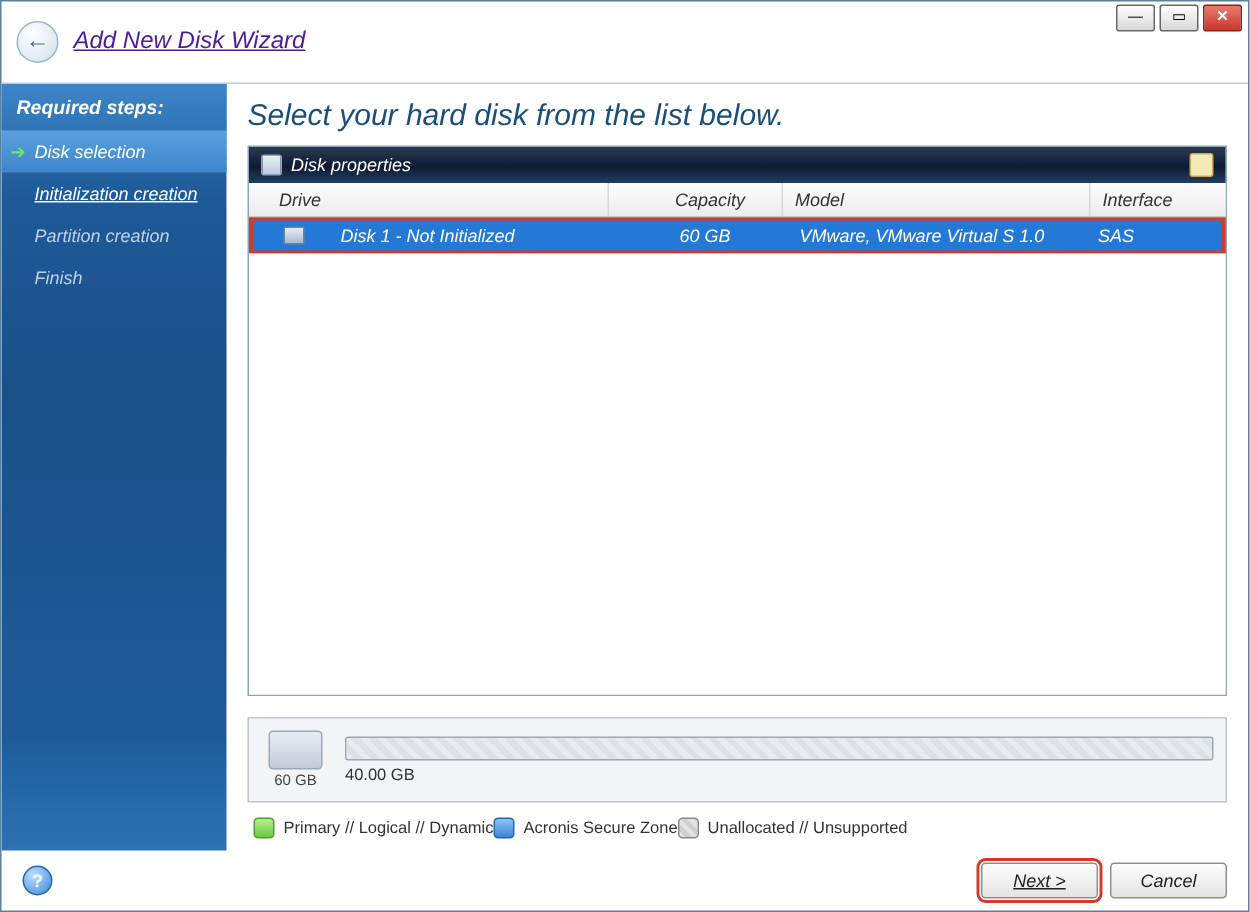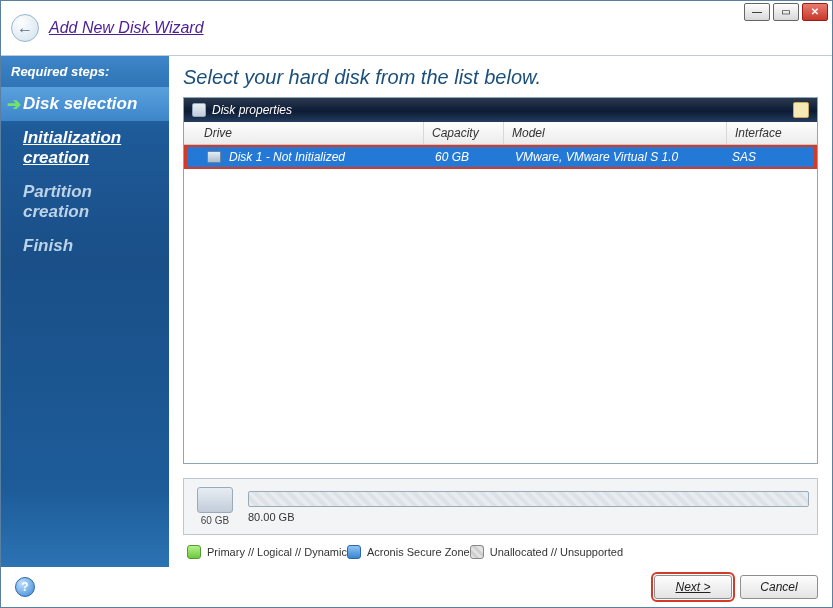--- a/index.html
+++ b/index.html
@@ -60,39 +60,38 @@
     font-style: italic;
     font-family: "Segoe UI", Tahoma, Arial, sans-serif;
     text-decoration: underline;
   }
   
   .main {
     display: flex;
     height: calc(100% - 55px - 40px); 
   }
   .sidebar {
-    width: 168px;
+    width: 150px;
     background: linear-gradient(#2f74b5, #1e5a98 15%, #1a4f88 40%, #1d5c99 85%, #2c73b3);
     color: #fff;
     font-style: italic;
     padding-top: 0;
   }
   .sidebar-header {
     padding: 8px 10px;
     font-size: 13px;
     font-weight: bold;
     color: #fff;
     background: linear-gradient(#3d86c9, #2f74b5);
   }
   .step {
     padding: 7px 10px 7px 22px;
-    font-size: 17px;
+    font-size: 12px;
     color: #bcd2e6;
     position: relative;
-    font-weight: bold;
   }
   .step.current {
     background: linear-gradient(#5aa0de,#3d86c9);
     color: #fff;
   }
   .step.current::before {
     content: "➔";
     position: absolute;
     left: 6px;
     color: #6fe26f;
@@ -152,36 +151,36 @@
     border-bottom: 1px solid #c8c8c8;
     color: #333;
     font-style: italic;
     justify-content: center;
   }
   .col-headers > div {
     padding: 4px 8px;
     border-right: 1px solid #d8d8d8;
   }
   .col-drive   { width: 240px; padding-left: 20px !important; }
-  .col-cap     { width: 80px; }
+  .col-cap     { width: 80px; margin-left: 36px; }
   .col-model   { flex: 1; }
   .col-iface   { width: 90px; border-right: none !important; }
   .row-sel {
     display: flex;
     background: #2478d6;
     color: #fff;
     font-style: italic;
     border: 2px solid #d43a2a;
     border-left-width: 3px;
     border-right-width: 3px;
     align-items: center;
   }
   .row-sel > div { padding: 3px 8px; }
   .row-sel .col-drive {
-    display: flex; align-items: center; gap: 8px;
+    display: flex; align-items: center; gap: 24px;
   }
   .drive-icon {
     width: 14px; height: 12px;
     background: linear-gradient(#e6edf4,#a9bccf);
     border: 1px solid #6d849b;
     border-radius: 1px;
     flex-shrink: 0;
     font-style: normal;
   }
   .list-body { flex:1; background:#fff; }
@@ -339,21 +338,21 @@
       <div class="list-body"></div>
     </div>
 
     <div class="diskmap">
       <div class="disk-thumb">
         <div class="img"></div>
         <div>60 GB</div>
       </div>
       <div class="map-bar">
         <div class="map-track"></div>
-        <div class="map-label">80.00 GB</div>
+        <div class="map-label">40.00 GB</div>
       </div>
     </div>
 
     <div class="legend">
       <div class="legend-item">
         <span class="swatch sw-green"></span>
         <span>Primary // Logical // Dynamic</span>
       </div>
       <div class="legend-item">
         <span class="swatch sw-blue"></span>

